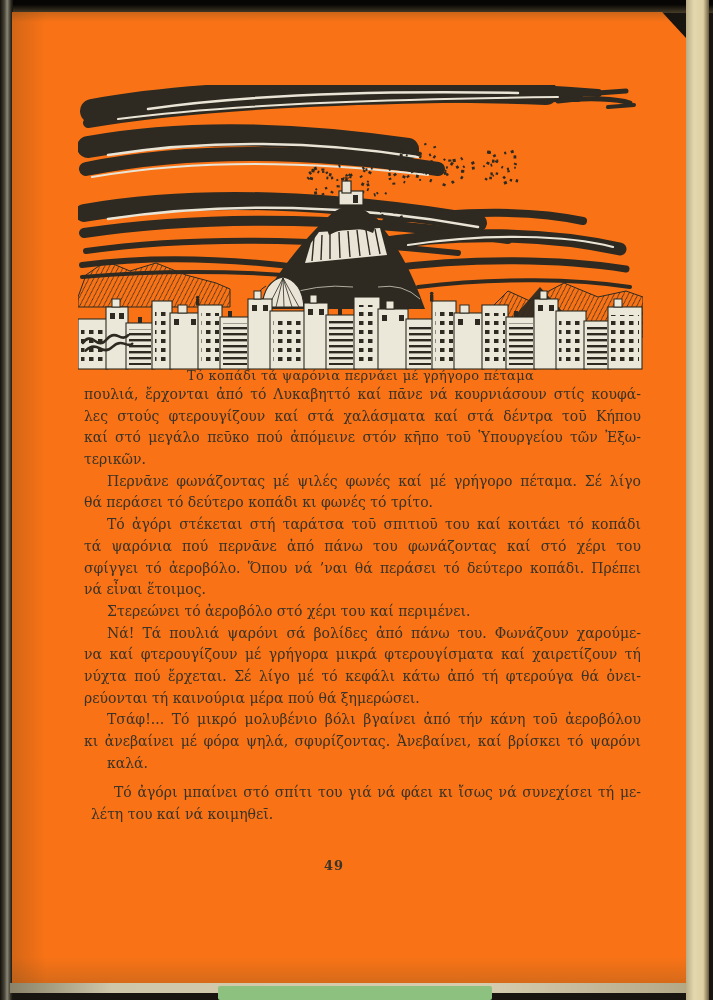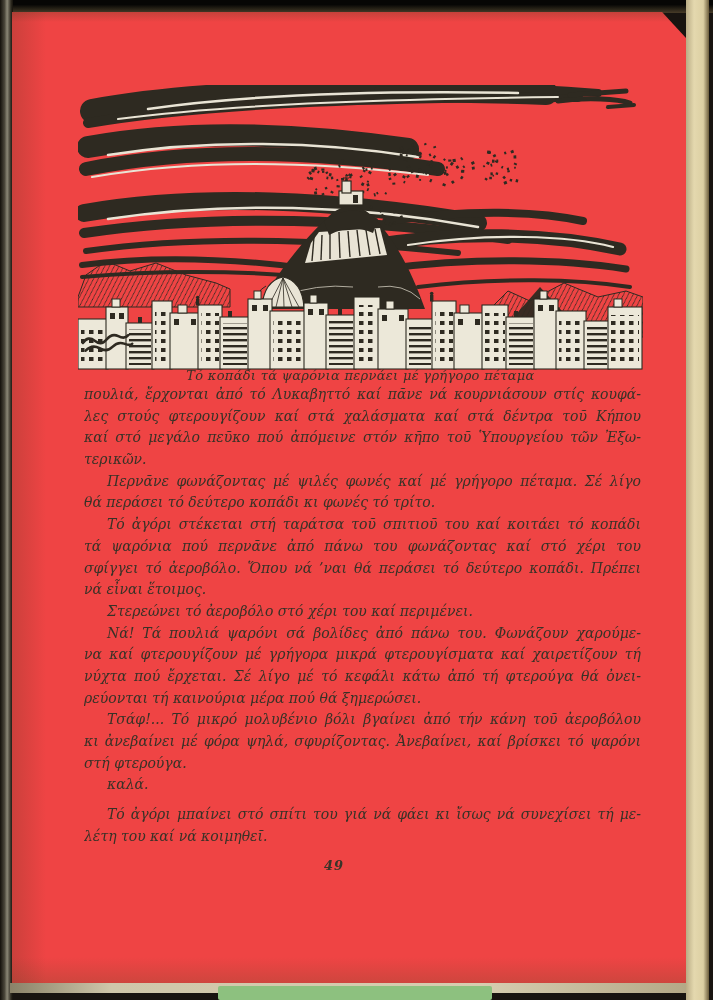--- a/index.html
+++ b/index.html
@@ -13,41 +13,40 @@
   .edge-left{position:absolute;left:0;top:0;width:13px;height:100%;
     background:linear-gradient(90deg,#13100b,#4a463a 35%,#8b8776 55%,#2e2a20 85%,#15120c);}
   .stack-right{position:absolute;left:686px;top:0;width:23px;height:100%;
     background:linear-gradient(90deg,#b9ac85,#e4d8ae 35%,#dccfa3 75%,#6b5c3c);}
   .strip-bottom-tan{position:absolute;left:10px;top:983px;width:676px;height:10px;
     background:linear-gradient(90deg,#8a8268,#cfc7aa 15%,#d6cdb0 70%,#b4a987);}
   .cover-bottom-green{position:absolute;left:218px;top:986px;width:274px;height:14px;
     background:#8dc17f;border-radius:2px;}
   .page{
     position:absolute;left:12px;top:12px;width:674px;height:971px;
-    background:#ef4444;
+    background:#f97316;
     clip-path:polygon(0 0,650px 0,674px 26px,674px 971px,0 971px);
-    font-style:italic;
   }
   .page::before{content:"";position:absolute;left:0;top:0;width:34px;height:100%;
     background:linear-gradient(90deg,rgba(60,48,25,.20),rgba(60,48,25,0));pointer-events:none;}
   .page::after{content:"";position:absolute;left:0;bottom:0;width:100%;height:26px;
     background:linear-gradient(rgba(90,75,40,0),rgba(90,75,40,.22));pointer-events:none;}
   .page-shade-top{position:absolute;left:0;top:0;width:100%;height:10px;
     background:linear-gradient(rgba(70,58,30,.25),rgba(70,58,30,0));pointer-events:none;}
   .illustration{position:absolute;left:66px;top:73px;width:565px;height:285px;}
   .caption{
     position:absolute;left:66px;top:356px;width:565px;
     text-align:center;font-size:13px;letter-spacing:.3px;color:#383126;
   }
   .text-block{
     position:absolute;left:72px;top:372px;width:557px;
     font-size:14px;color:#383227;
   }
   .para{margin:0;}
-  .para.spaced{margin-top:8px;}
+  .para.spaced{margin-top:8px;margin-left:7px;}
   .line{
     height:21.7px;line-height:21.7px;overflow:hidden;
     text-align:justify;text-align-last:justify;white-space:normal;
   }
   .line.last{text-align-last:left;}
   .para.indent .line:first-child{text-indent:23px;}
   .page-number{
     position:absolute;left:72px;top:846px;width:500px;
     text-align:center;font-size:13px;font-weight:bold;color:#3a3429;letter-spacing:1px;
   }
@@ -411,21 +410,20 @@
         </div>
         <div class="para indent">
           <div class="line">Νά! Τά πουλιά ψαρόνι σά βολίδες ἀπό πάνω του. Φωνάζουν χαρούμε-</div>
           <div class="line">να καί φτερουγίζουν μέ γρήγορα μικρά φτερουγίσματα καί χαιρετίζουν τή</div>
           <div class="line">νύχτα πού ἔρχεται. Σέ λίγο μέ τό κεφάλι κάτω ἀπό τή φτερούγα θά ὀνει-</div>
           <div class="line last">ρεύονται τή καινούρια μέρα πού θά ξημερώσει.</div>
         </div>
         <div class="para indent">
           <div class="line">Τσάφ!... Τό μικρό μολυβένιο βόλι βγαίνει ἀπό τήν κάνη τοῦ ἀεροβόλου</div>
           <div class="line">κι ἀνεβαίνει μέ φόρα ψηλά, σφυρίζοντας. Ἀνεβαίνει, καί βρίσκει τό ψαρόνι</div>
-          <div class="line last">στή φτερούγα.</div>
         </div>
         <div class="para indent">
           <div class="line last">καλά.</div>
         </div>
         <div class="para indent spaced">
           <div class="line">Τό ἀγόρι μπαίνει στό σπίτι του γιά νά φάει κι ἴσως νά συνεχίσει τή με-</div>
           <div class="line last">λέτη του καί νά κοιμηθεῖ.</div>
         </div>
       </div>
 

